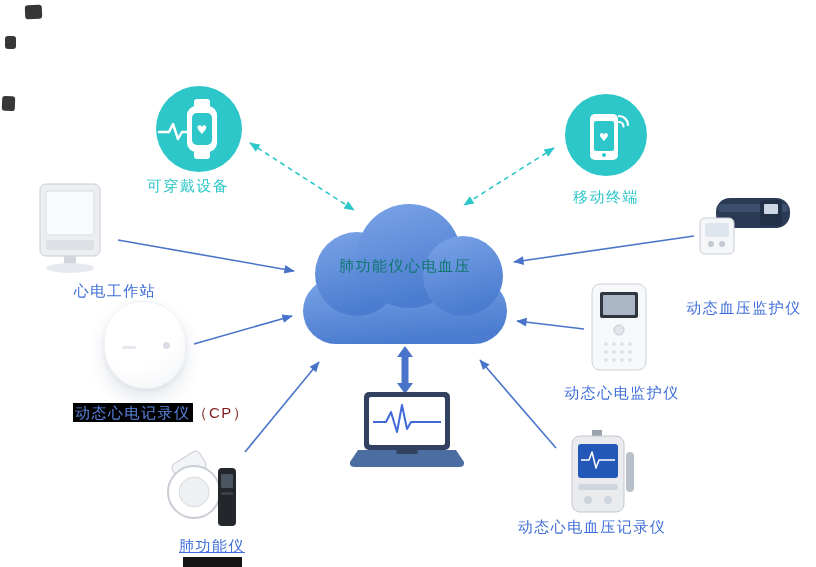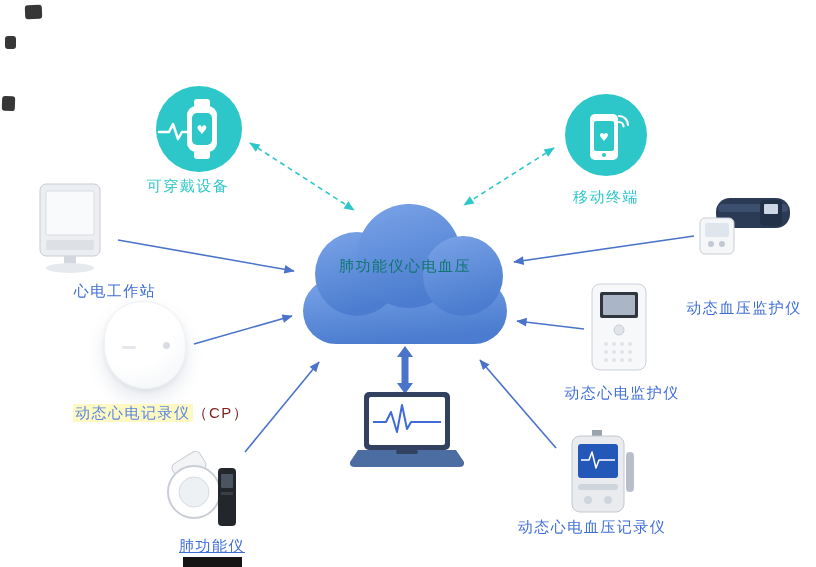--- a/index.html
+++ b/index.html
@@ -60,21 +60,21 @@
     position:absolute; left:17px; top:44px;
     width:14px; height:3px; border-radius:2px;
     background:#e4e8ec;
   }
 
   
   .cp-label {
     position:absolute; left:73px; top:404px;
     font-size:15px; letter-spacing:1.5px; white-space:nowrap;
   }
-  .cp-label .hl { background:#fef9c3; color:#5a86e0; padding:1px 2px;font-family:Liberation Serif, serif; }
+  .cp-label .hl { background:#000000; color:#5a86e0; padding:1px 2px; }
   .cp-label .sfx { color:#7f1d1d; }
 
   
   .artifact { position:absolute; background:#262626; border-radius:3px; opacity:.92; }
   .artifact-bar { position:absolute; left:183px; top:557px; width:59px; height:10px; background:#151515; }
 </style>
 </head>
 <body>
 
 <div class="canvas">

